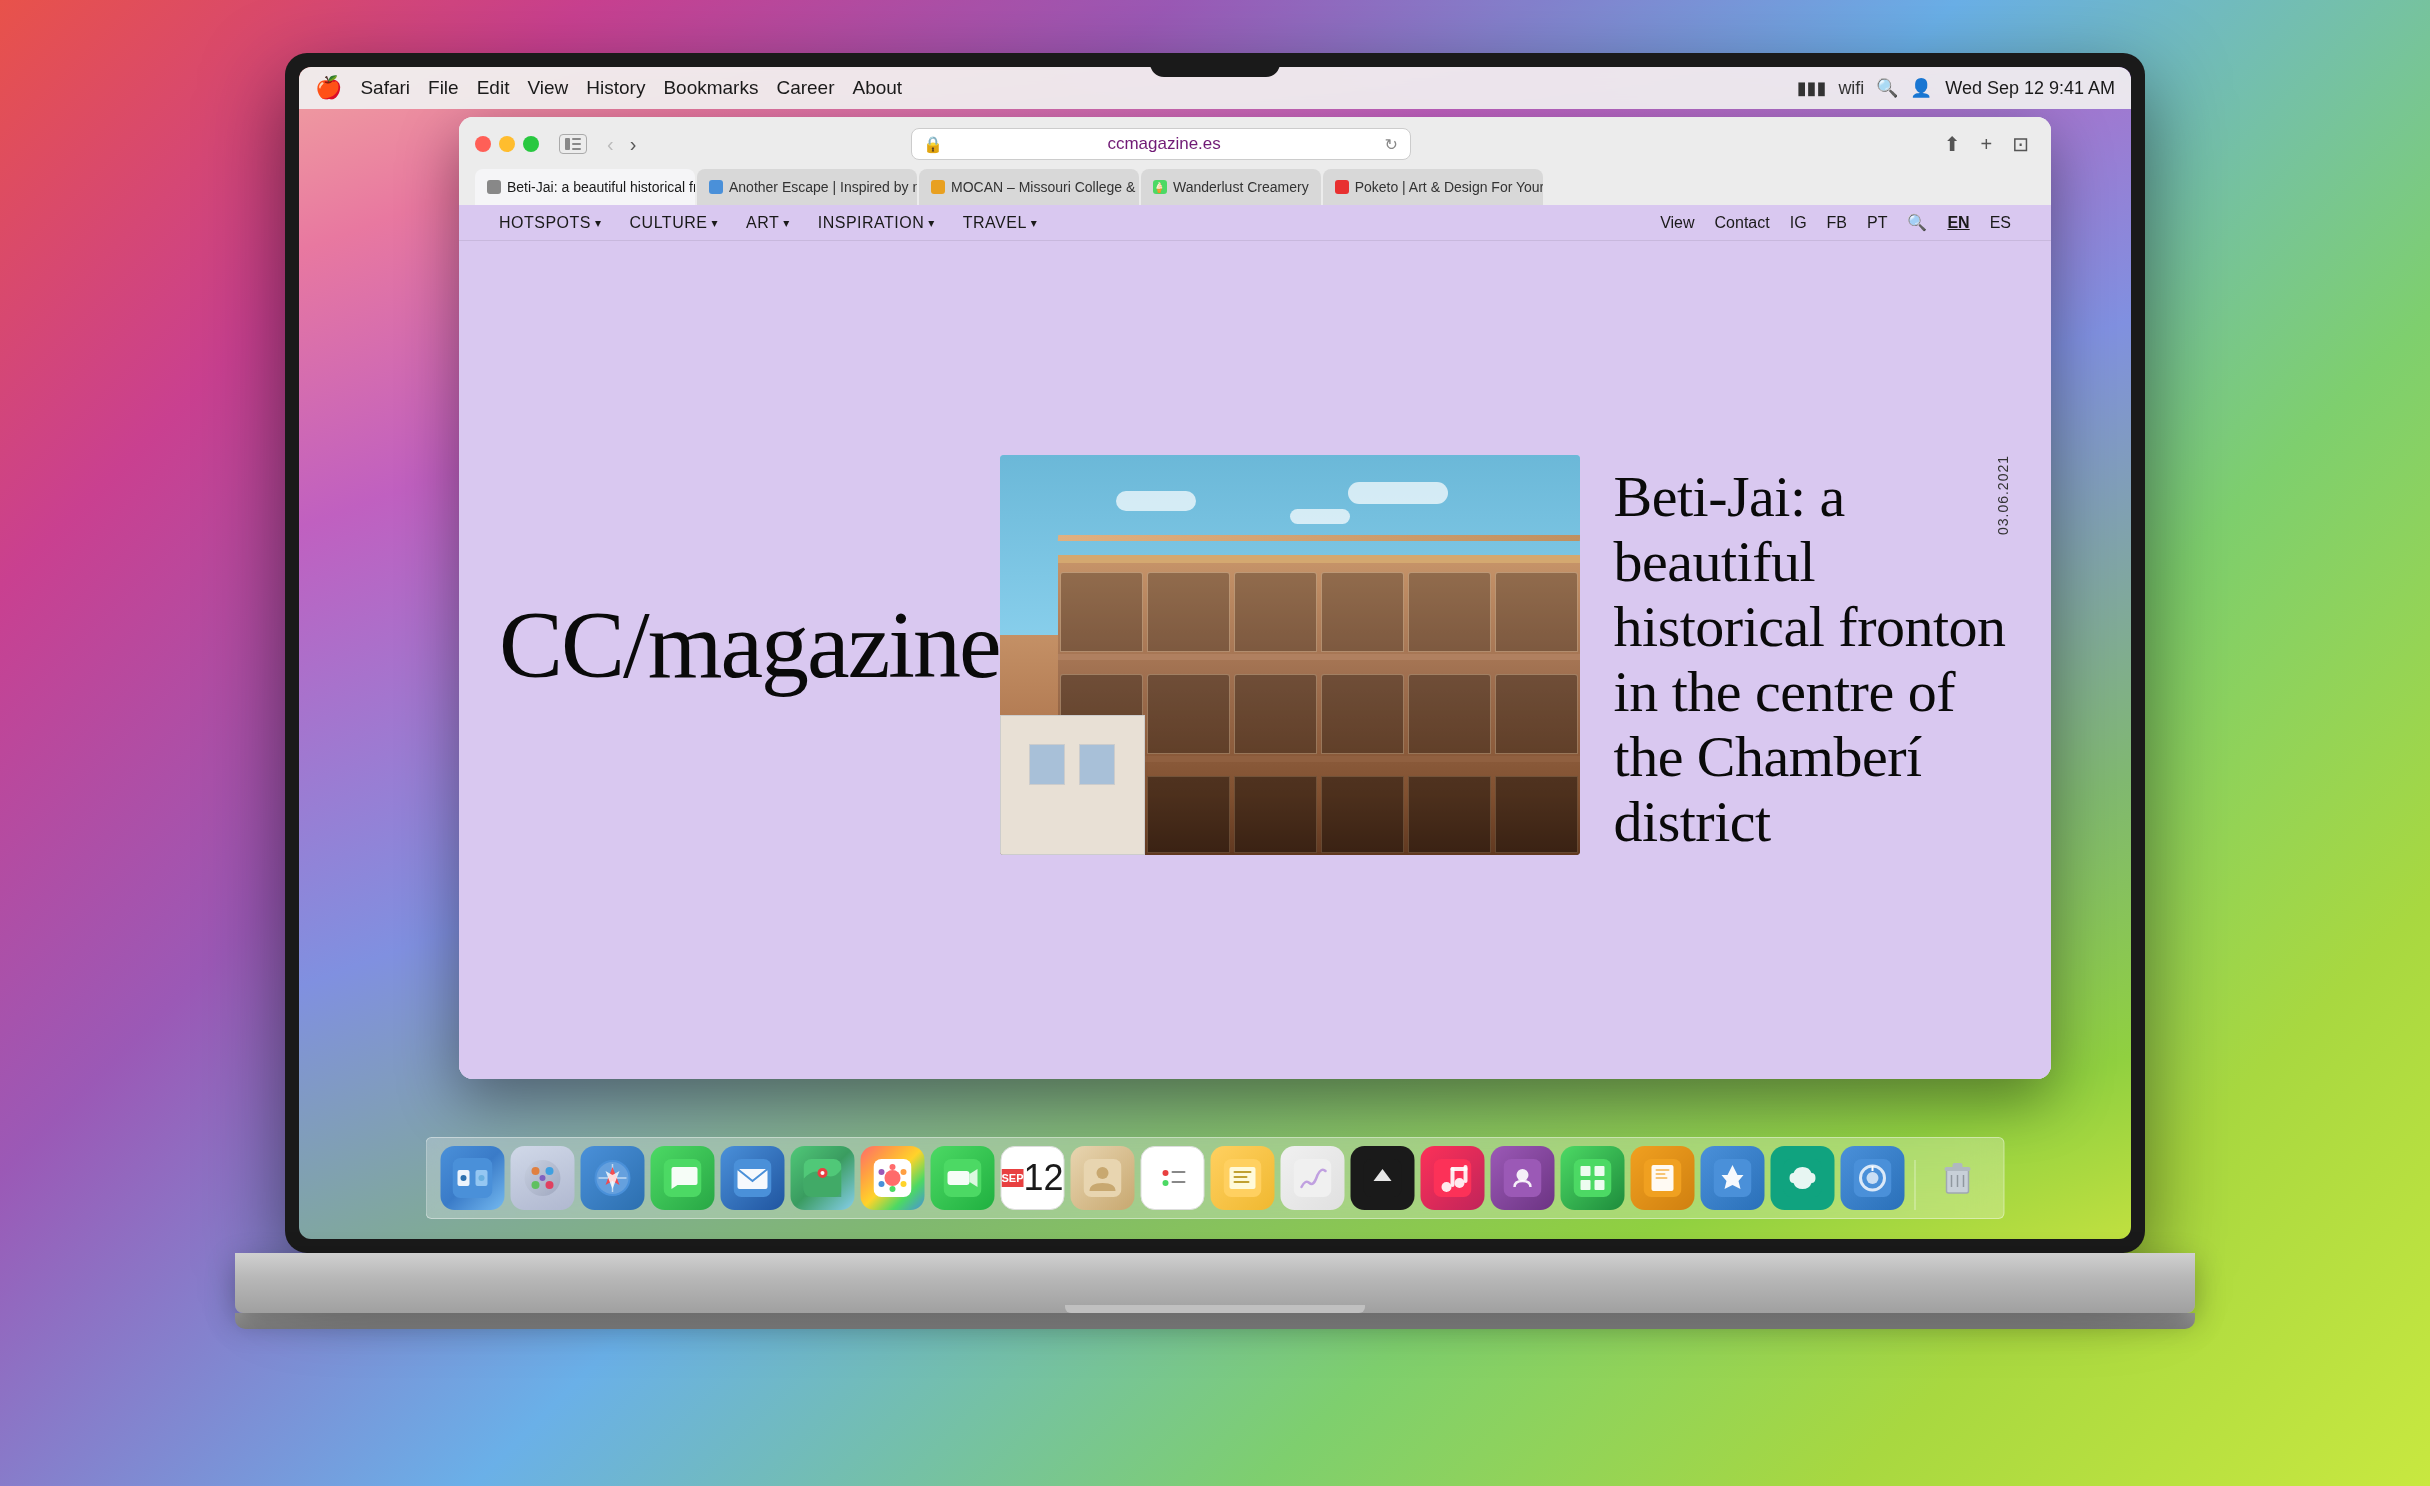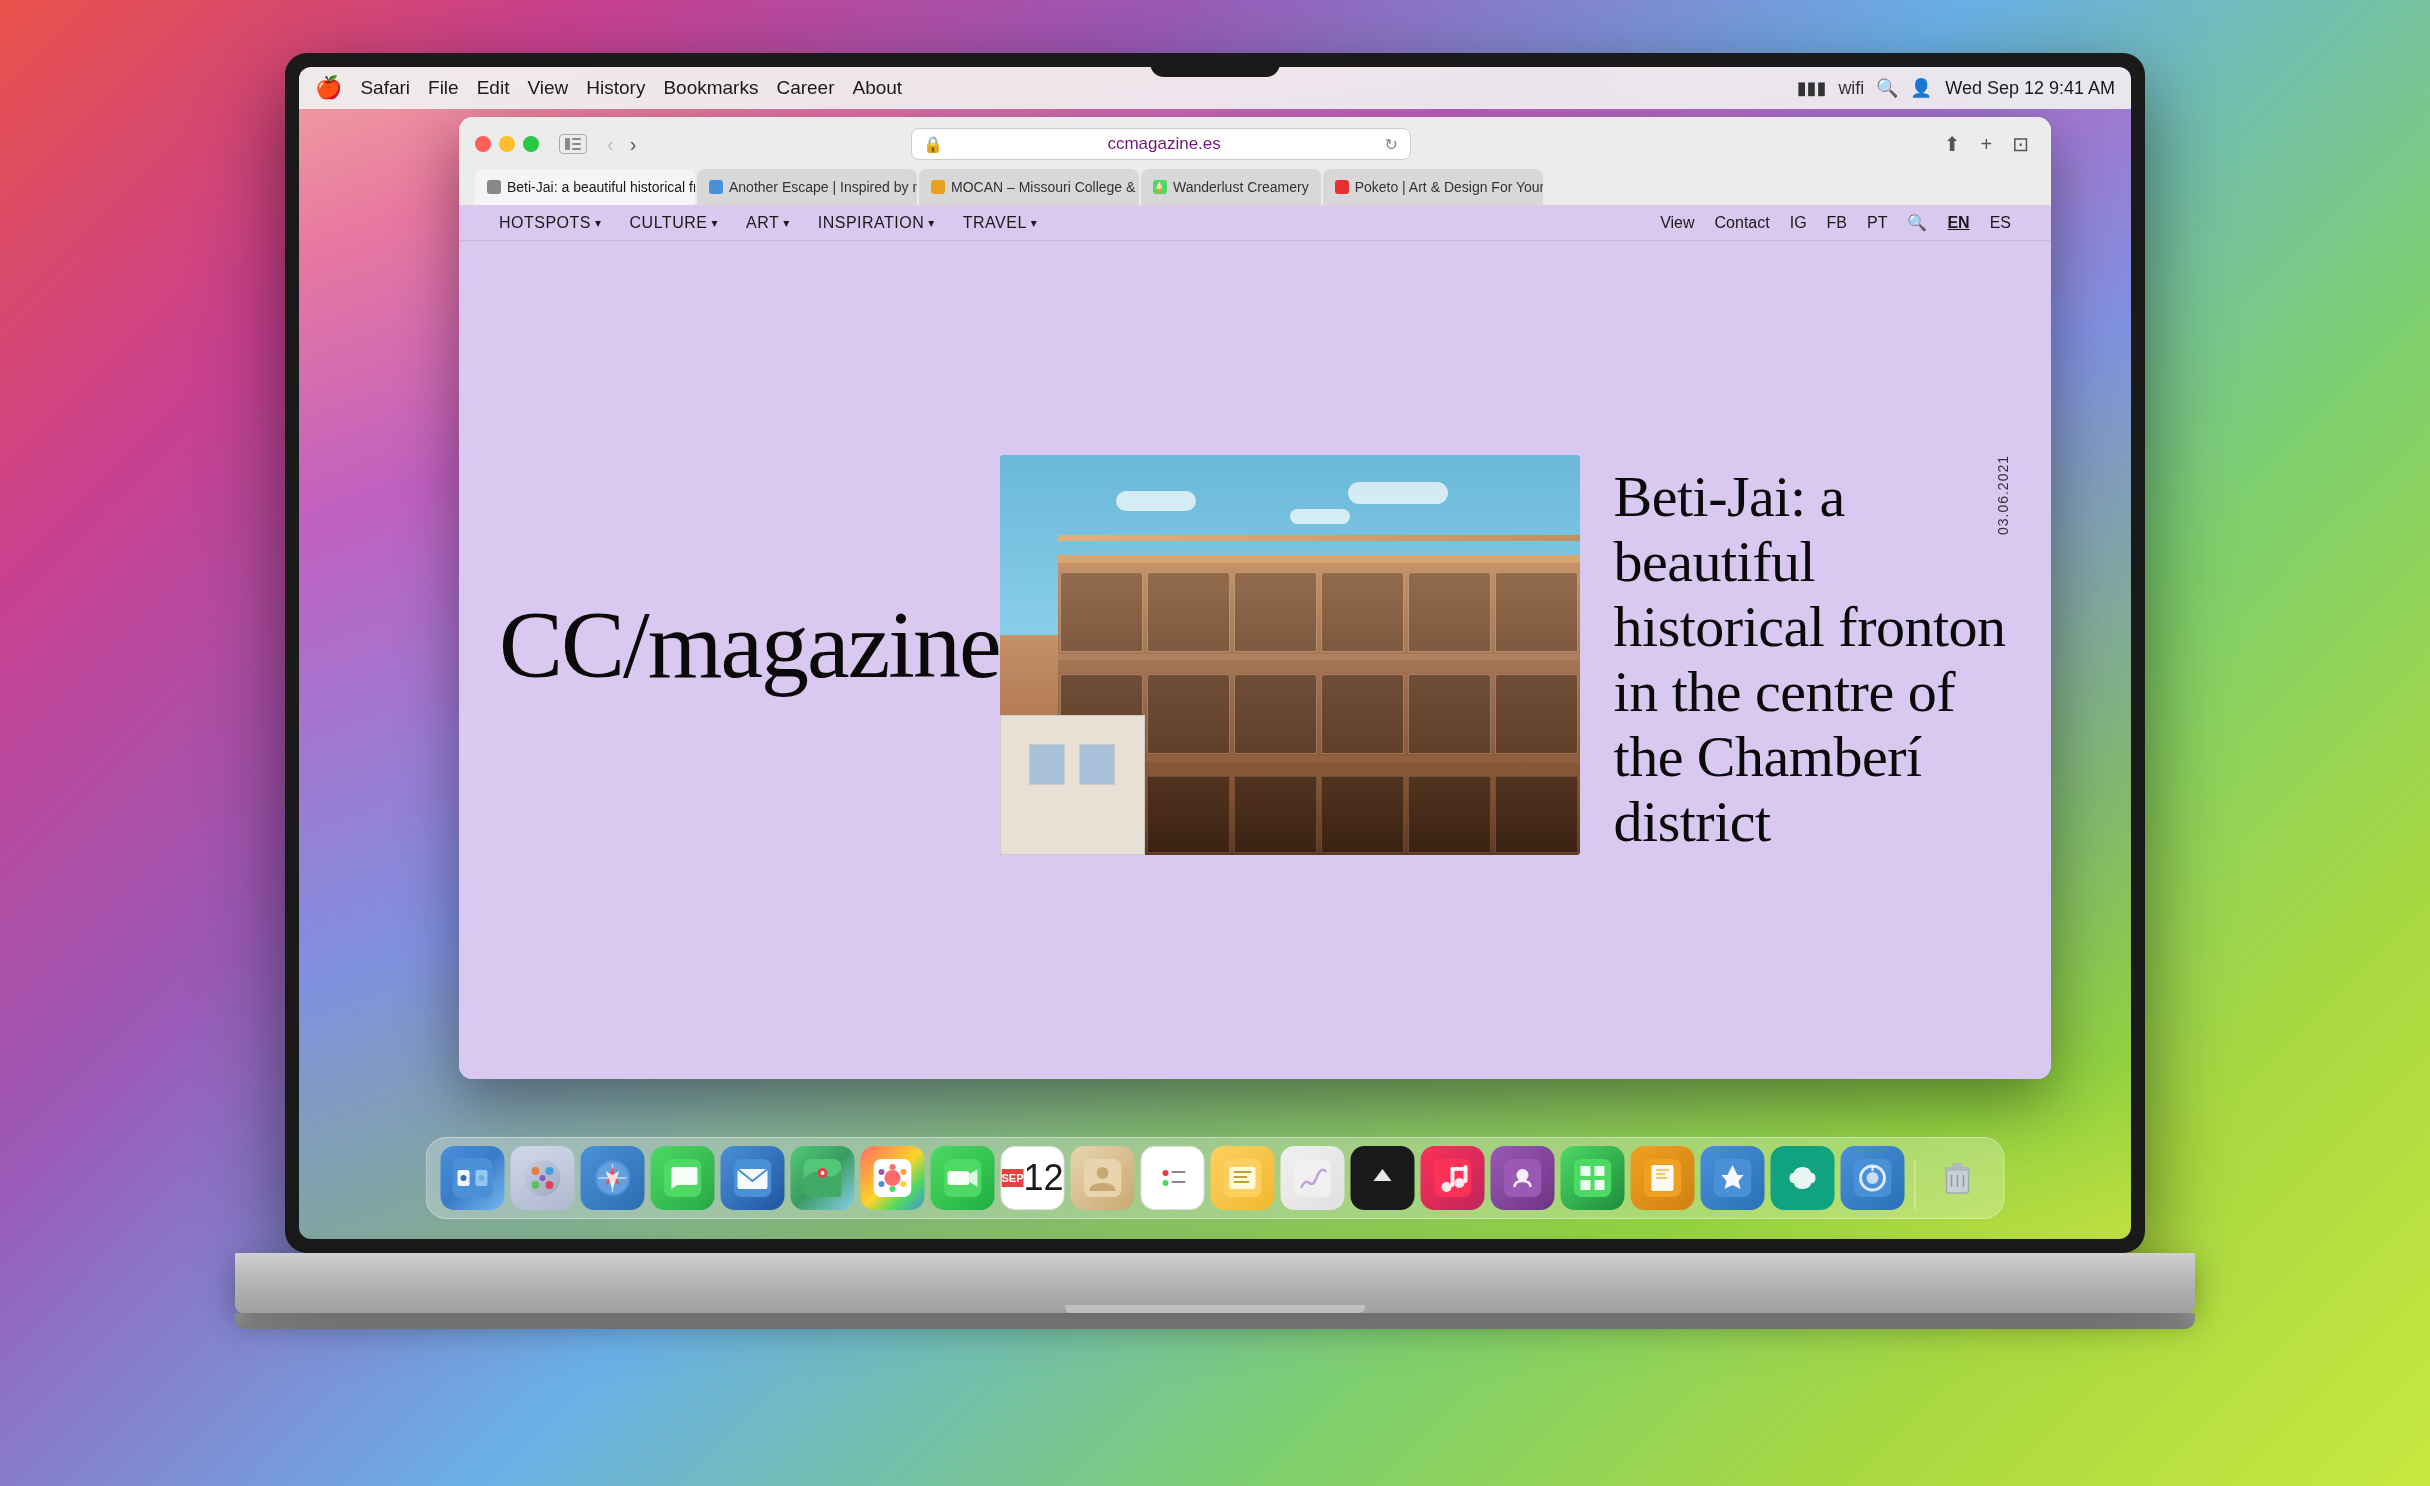--- a/index.html
+++ b/index.html
@@ -352,21 +352,21 @@
       position: absolute;
       bottom: 20px;
       left: 50%;
       transform: translateX(-50%);
       display: flex;
       align-items: flex-end;
       gap: 6px;
       background: rgba(255,255,255,0.25);
       backdrop-filter: blur(20px);
       border: 1px solid rgba(255,255,255,0.4);
-      border-radius: 21px;
+      border-radius: 6px;
       padding: 8px 14px;
       z-index: 10;
     }
 
     .dock-icon {
       width: 64px;
       height: 64px;
       border-radius: 14px;
       display: flex;
       align-items: center;

